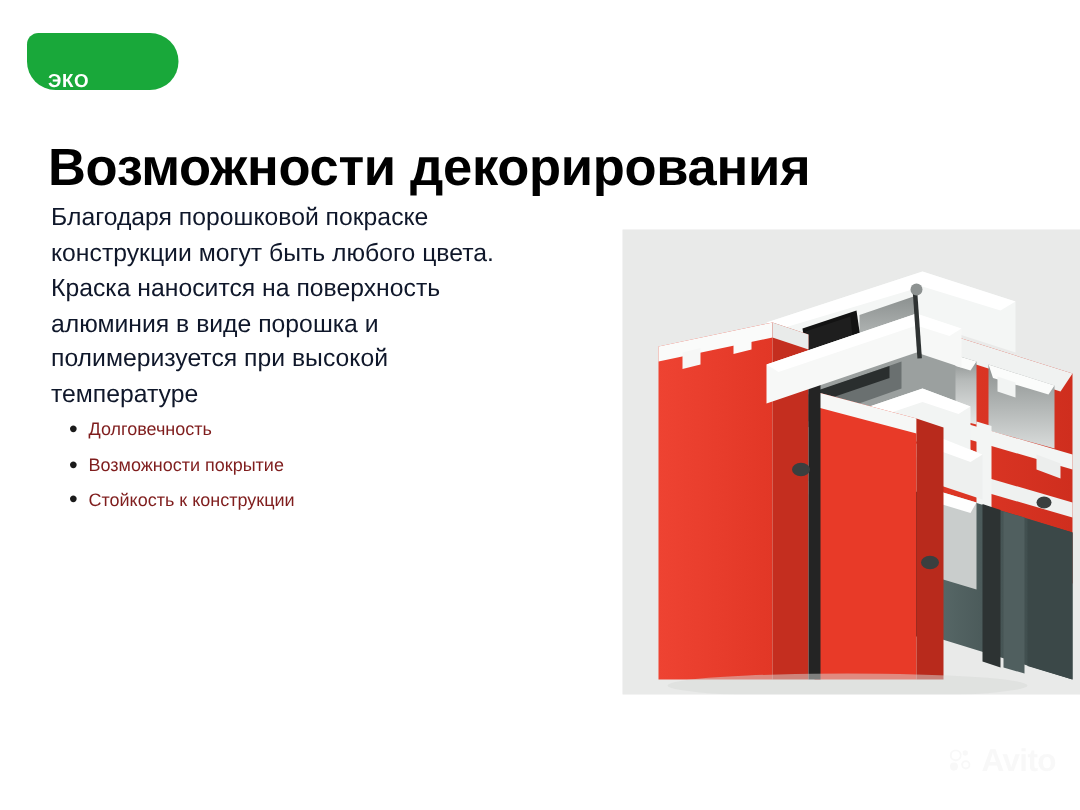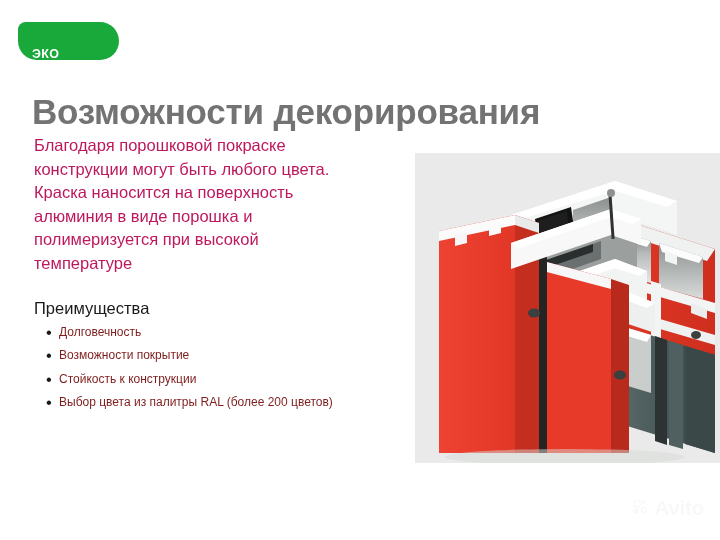--- a/index.html
+++ b/index.html
@@ -74,37 +74,37 @@
   }
 
   
   .page-title {
     position: absolute;
     left: 32px;
     top: 70px;
     width: 660px;
     font-size: 35px;
     font-weight: bold;
-    color: #737373;
+    color: #000000;
     letter-spacing: -0.2px;
     line-height: 1.1;
     white-space: nowrap;
   }
 
   
   .text-col {
     position: absolute;
     left: 34px;
     top: 134px;
     width: 320px;
   }
   .intro-paragraph {
     font-size: 16.5px;
     line-height: 23.5px;
-    color: #be185d;
+    color: #0f172a;
     margin: 0;
   }
   .benefits-heading {
     font-size: 16.5px;
     line-height: 23.5px;
     color: #1a1a1a;
     margin: 0;
     padding-top: 22px;
   }
   .benefits-list {
@@ -176,27 +176,25 @@
       <span class="logo-okna">ОКНА</span>
     </div>
   </div>
 
   <h1 class="page-title">Возможности декорирования</h1>
 
   <div class="text-col">
 
     <p class="intro-paragraph">Благодаря порошковой покраске конструкции могут быть любого цвета. Краска наносится на поверхность алюминия в виде порошка и полимеризуется при высокой температуре</p>
 
-    <p class="benefits-heading">Преимущества</p>
 
     <ul class="benefits-list">
       <li>Долговечность</li>
       <li>Возможности покрытие</li>
       <li>Стойкость к конструкции</li>
-      <li>Выбор цвета из палитры RAL (более 200 цветов)</li>
     </ul>
   </div>
 
   <figure class="product-figure">
     <svg class="profile-render" viewBox="0 0 315 310" preserveAspectRatio="xMidYMid slice">
       <defs>
         <linearGradient id="redFaceA" x1="0" y1="0" x2="1" y2="0">
           <stop offset="0%" stop-color="#ee4332"></stop>
           <stop offset="100%" stop-color="#e23726"></stop>
         </linearGradient>

